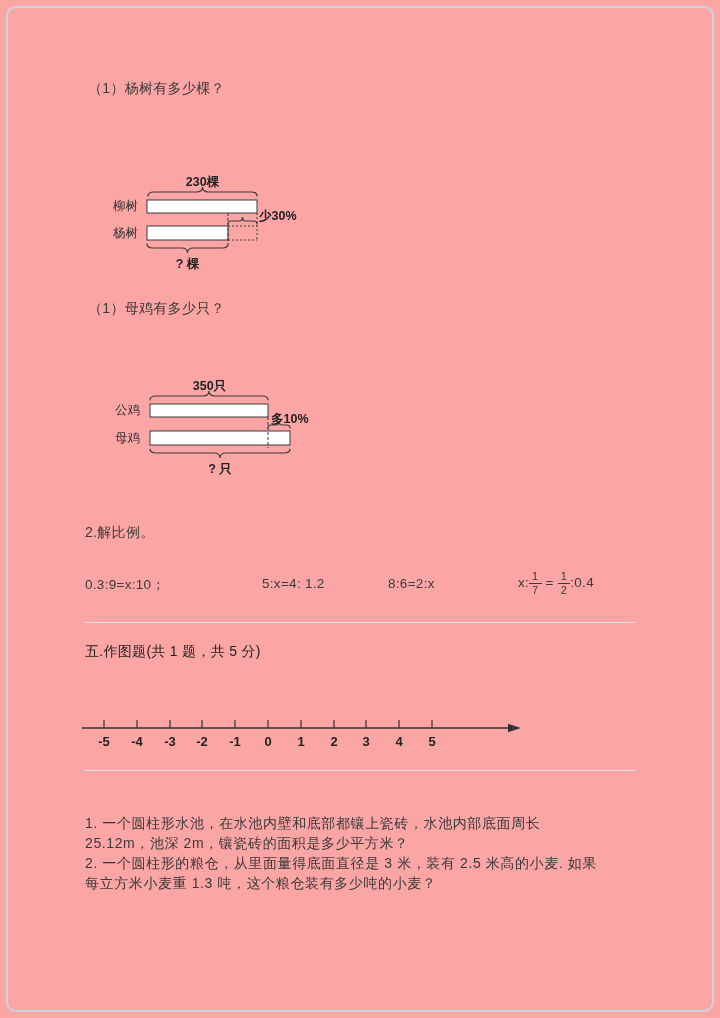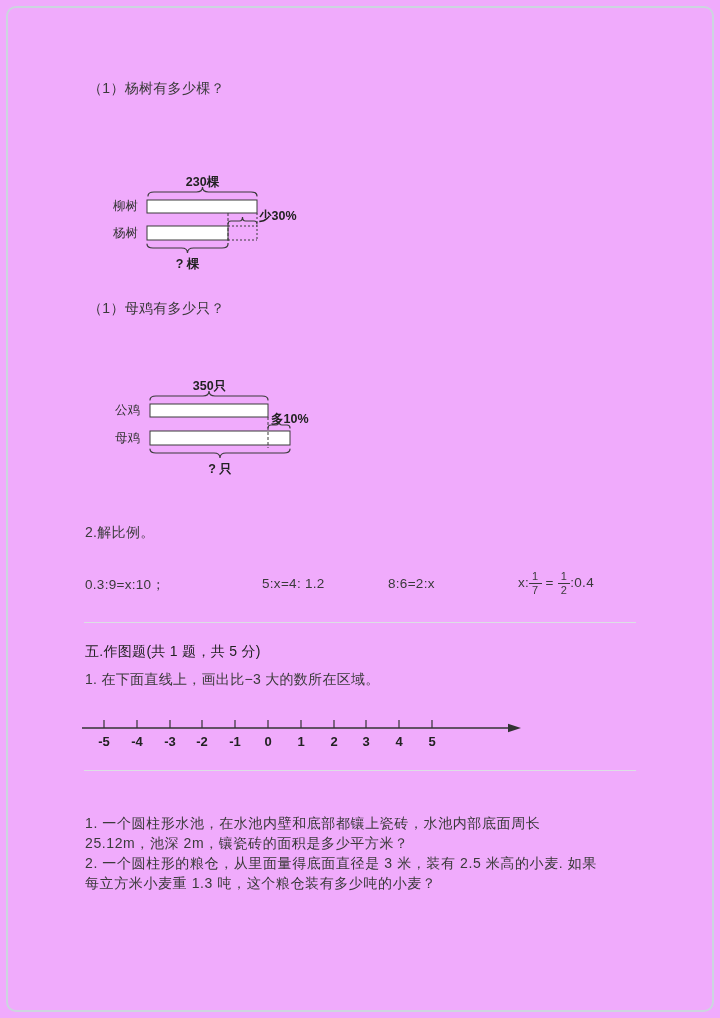--- a/index.html
+++ b/index.html
@@ -1,17 +1,17 @@
 <!DOCTYPE html>
 <html><head>
 <meta charset="utf-8">
 <style>
   html,body { margin:0; padding:0; background:#ffffff; }
   .page {
-    position:relative; width:720px; height:1018px; background:#f0abfc;
+    position:relative; width:720px; height:1018px; background:#fca5a5;
     font-family:"Liberation Sans","DejaVu Sans",sans-serif; overflow:hidden;
   }
   .page-border {
     position:absolute; inset:6px; border:2px solid #ccd5df; border-radius:10px;
     pointer-events:none;
   }
   .txt { position:absolute; font-size:14px; color:#3a3a3a; white-space:nowrap; letter-spacing:0.3px; }
   .heading { font-weight:normal; color:#222;margin-top:6px; }
   .qline { letter-spacing:0.6px; }
   .hr { position:absolute; height:1px; background:#dcdfe4; }
@@ -91,21 +91,20 @@
   <div class="txt propitem" style="left:388px; top:576px;">8:6=2:x</div>
   <div class="txt propitem" style="left:518px; top:570px;">
     <span>x:</span><span class="frac"><span class="num">1</span><span class="den">7</span></span>
     <span>=</span>
     <span class="frac"><span class="num">1</span><span class="den">2</span></span><span>:0.4</span>
   </div>
 
   <div class="hr" style="left:84px; top:622px; width:552px;"></div>
 
   <div class="txt heading" style="left:85px; top:637px;">五.作图题(共 1 题，共 5 分)</div>
-  <div class="txt" style="left:85px; top:671px;">1. 在下面直线上，画出比−3 大的数所在区域。</div>
 
   <div class="numberline" style="left:78px; top:708px; width:470px; height:55px;">
     <svg width="470" height="30" viewBox="0 0 470 30">
       <line x1="4" y1="20" x2="431" y2="20" stroke="#333" stroke-width="1.5"></line>
       <polygon points="443,20 430,15.8 430,24.2" fill="#333"></polygon>
       <g stroke="#333" stroke-width="1.2">
         <line x1="26" y1="12" x2="26" y2="20"></line>
         <line x1="59" y1="12" x2="59" y2="20"></line>
         <line x1="92" y1="12" x2="92" y2="20"></line>
         <line x1="124" y1="12" x2="124" y2="20"></line>

